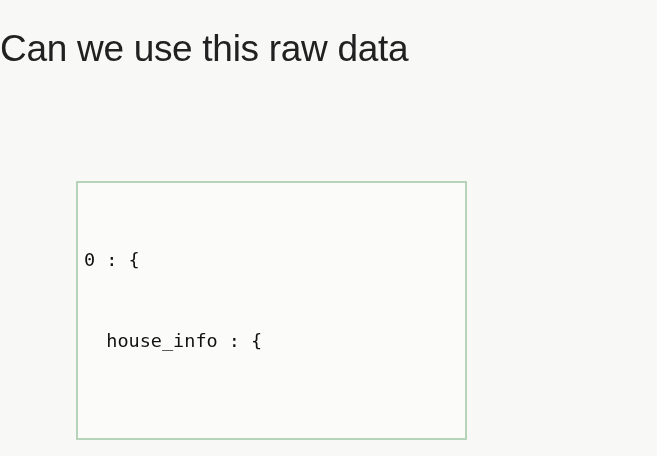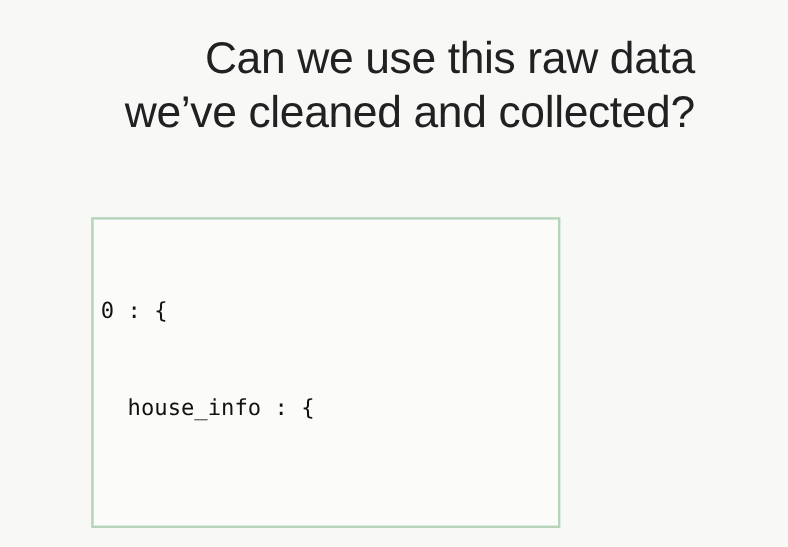--- a/index.html
+++ b/index.html
@@ -20,21 +20,21 @@
     inset: 0;
     background: #f8f8f7;
   }
 
   
   .title-block {
     position: absolute;
     left: 0;
     top: 26px;
     width: 579px;
-    text-align: right;
+    text-align: left;
   }
   .title-line {
     display: block;
     font-family: "Liberation Sans", sans-serif;
     font-weight: 300;
     font-size: 37px;
     line-height: 45px;
     letter-spacing: -0.3px;
     color: #212121;
     white-space: pre;
@@ -67,21 +67,20 @@
     min-height: 27px;
   }
 </style>
 </head>
 <body>
 
 <div id="slide">
 
   <div class="title-block">
     <span class="title-line">Can we use this raw data</span>
-    <span class="title-line">we’ve cleaned and collected?</span>
   </div>
 
   <div class="code-box">
     <div class="code-lines">
       <span class="code-line">0 : {</span>
       <span class="code-line">  house_info : {</span>
       
       
       
       

